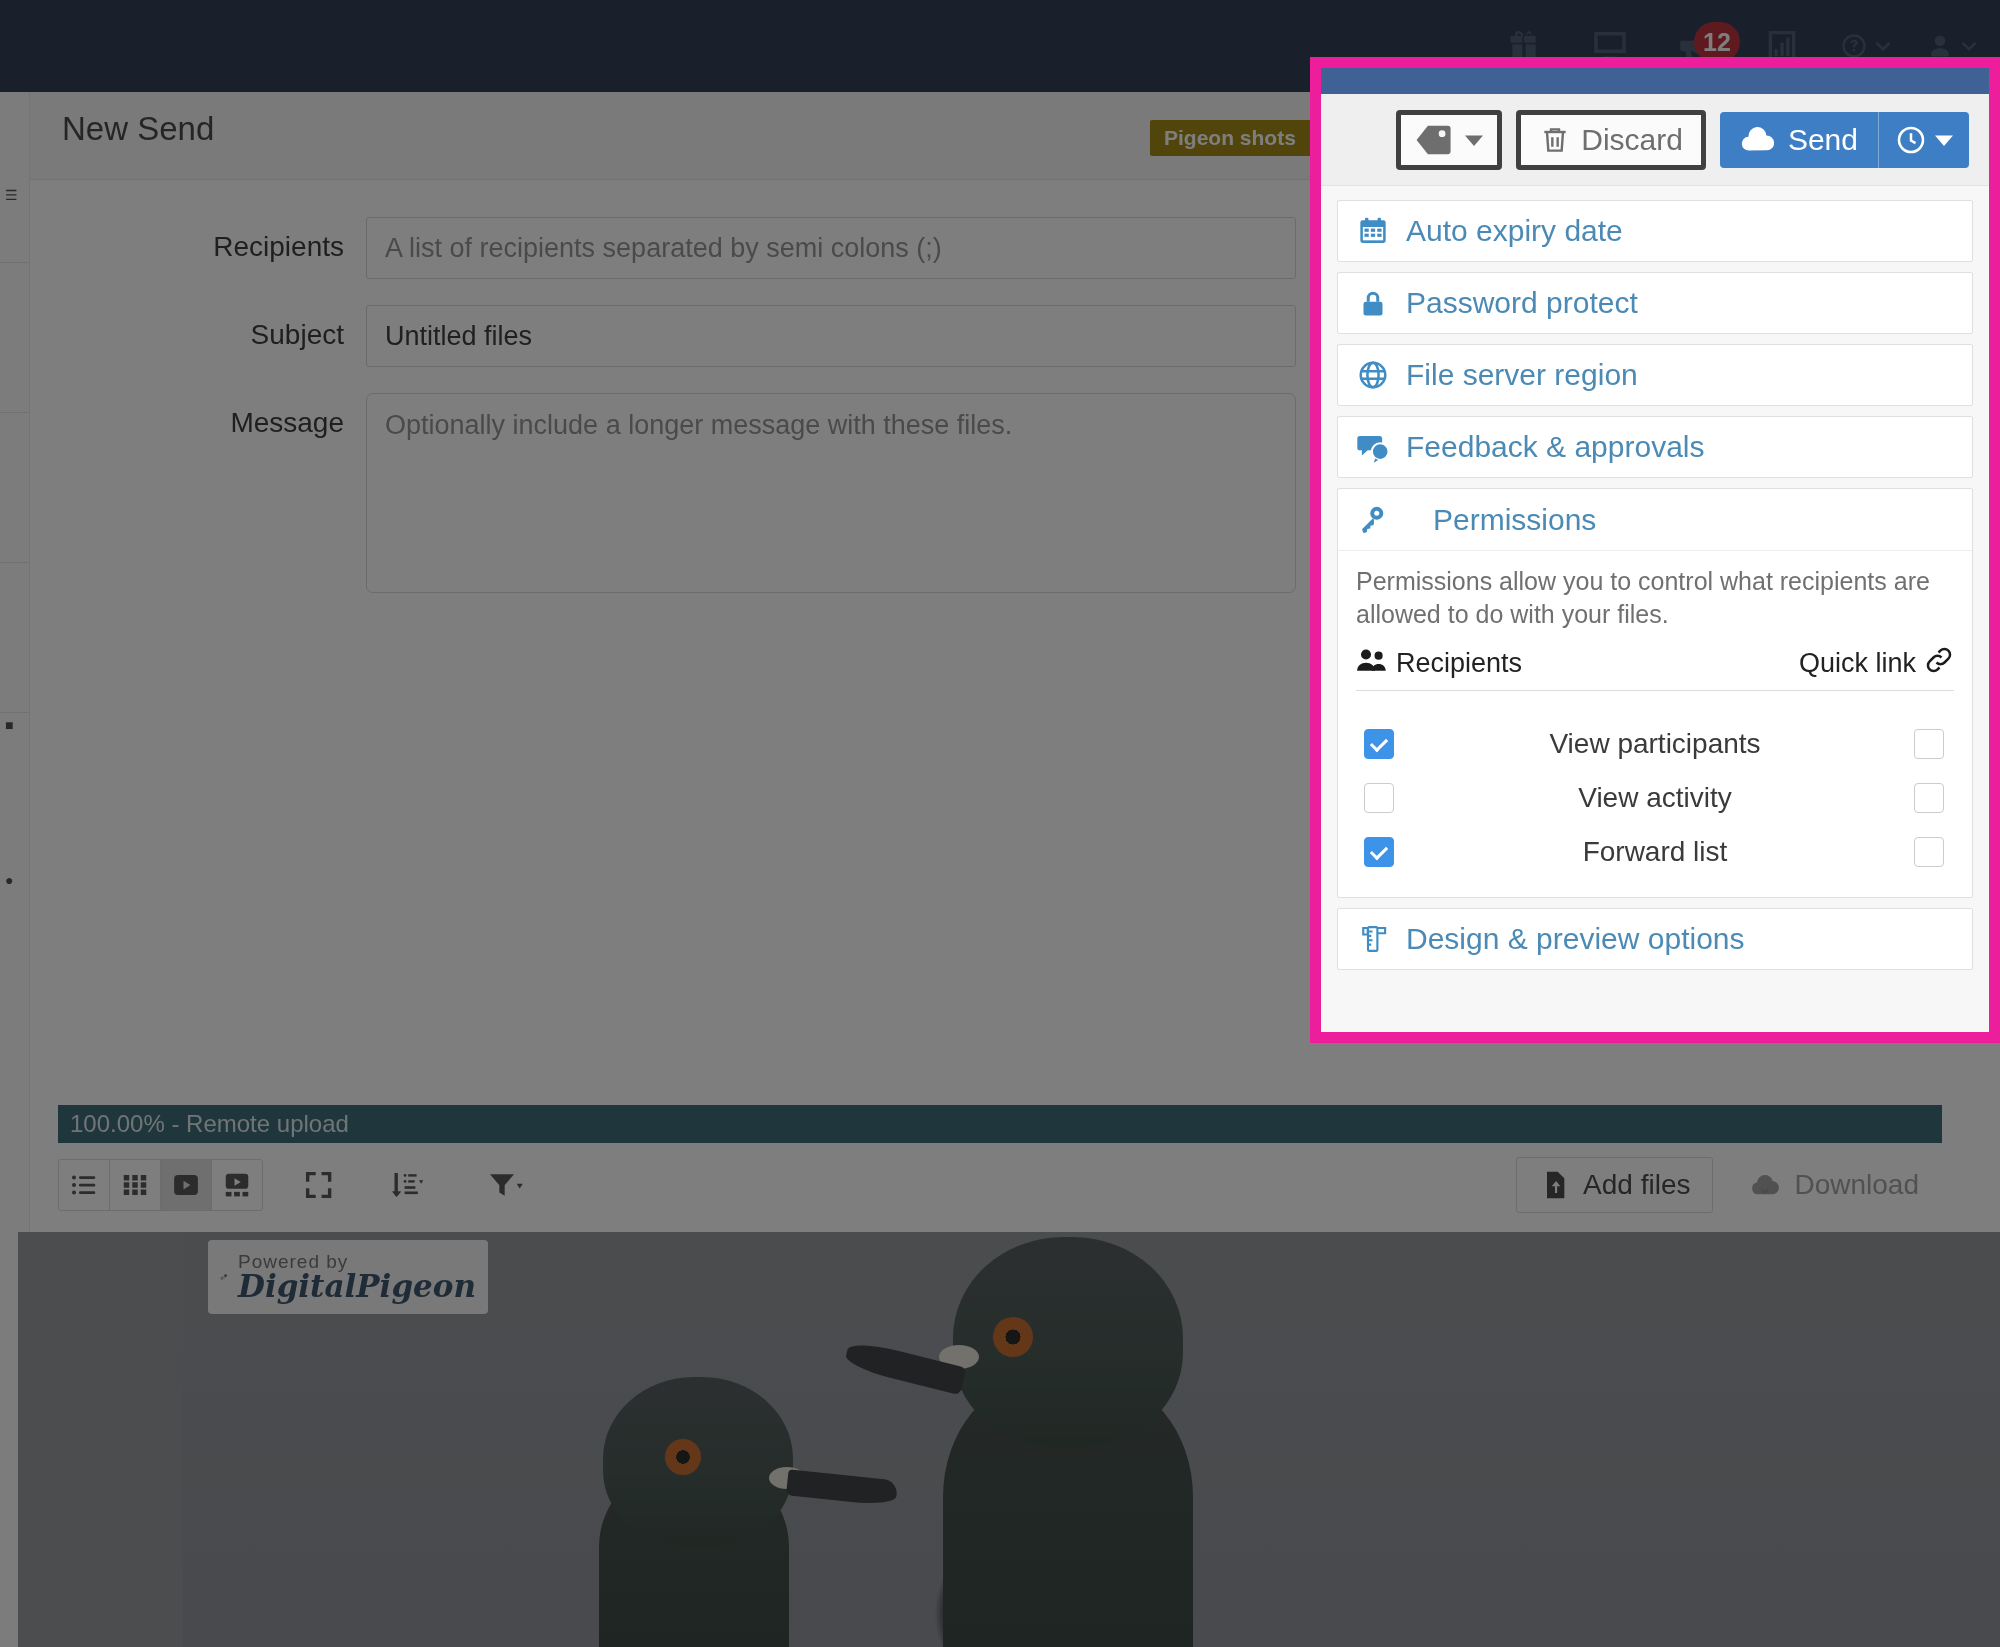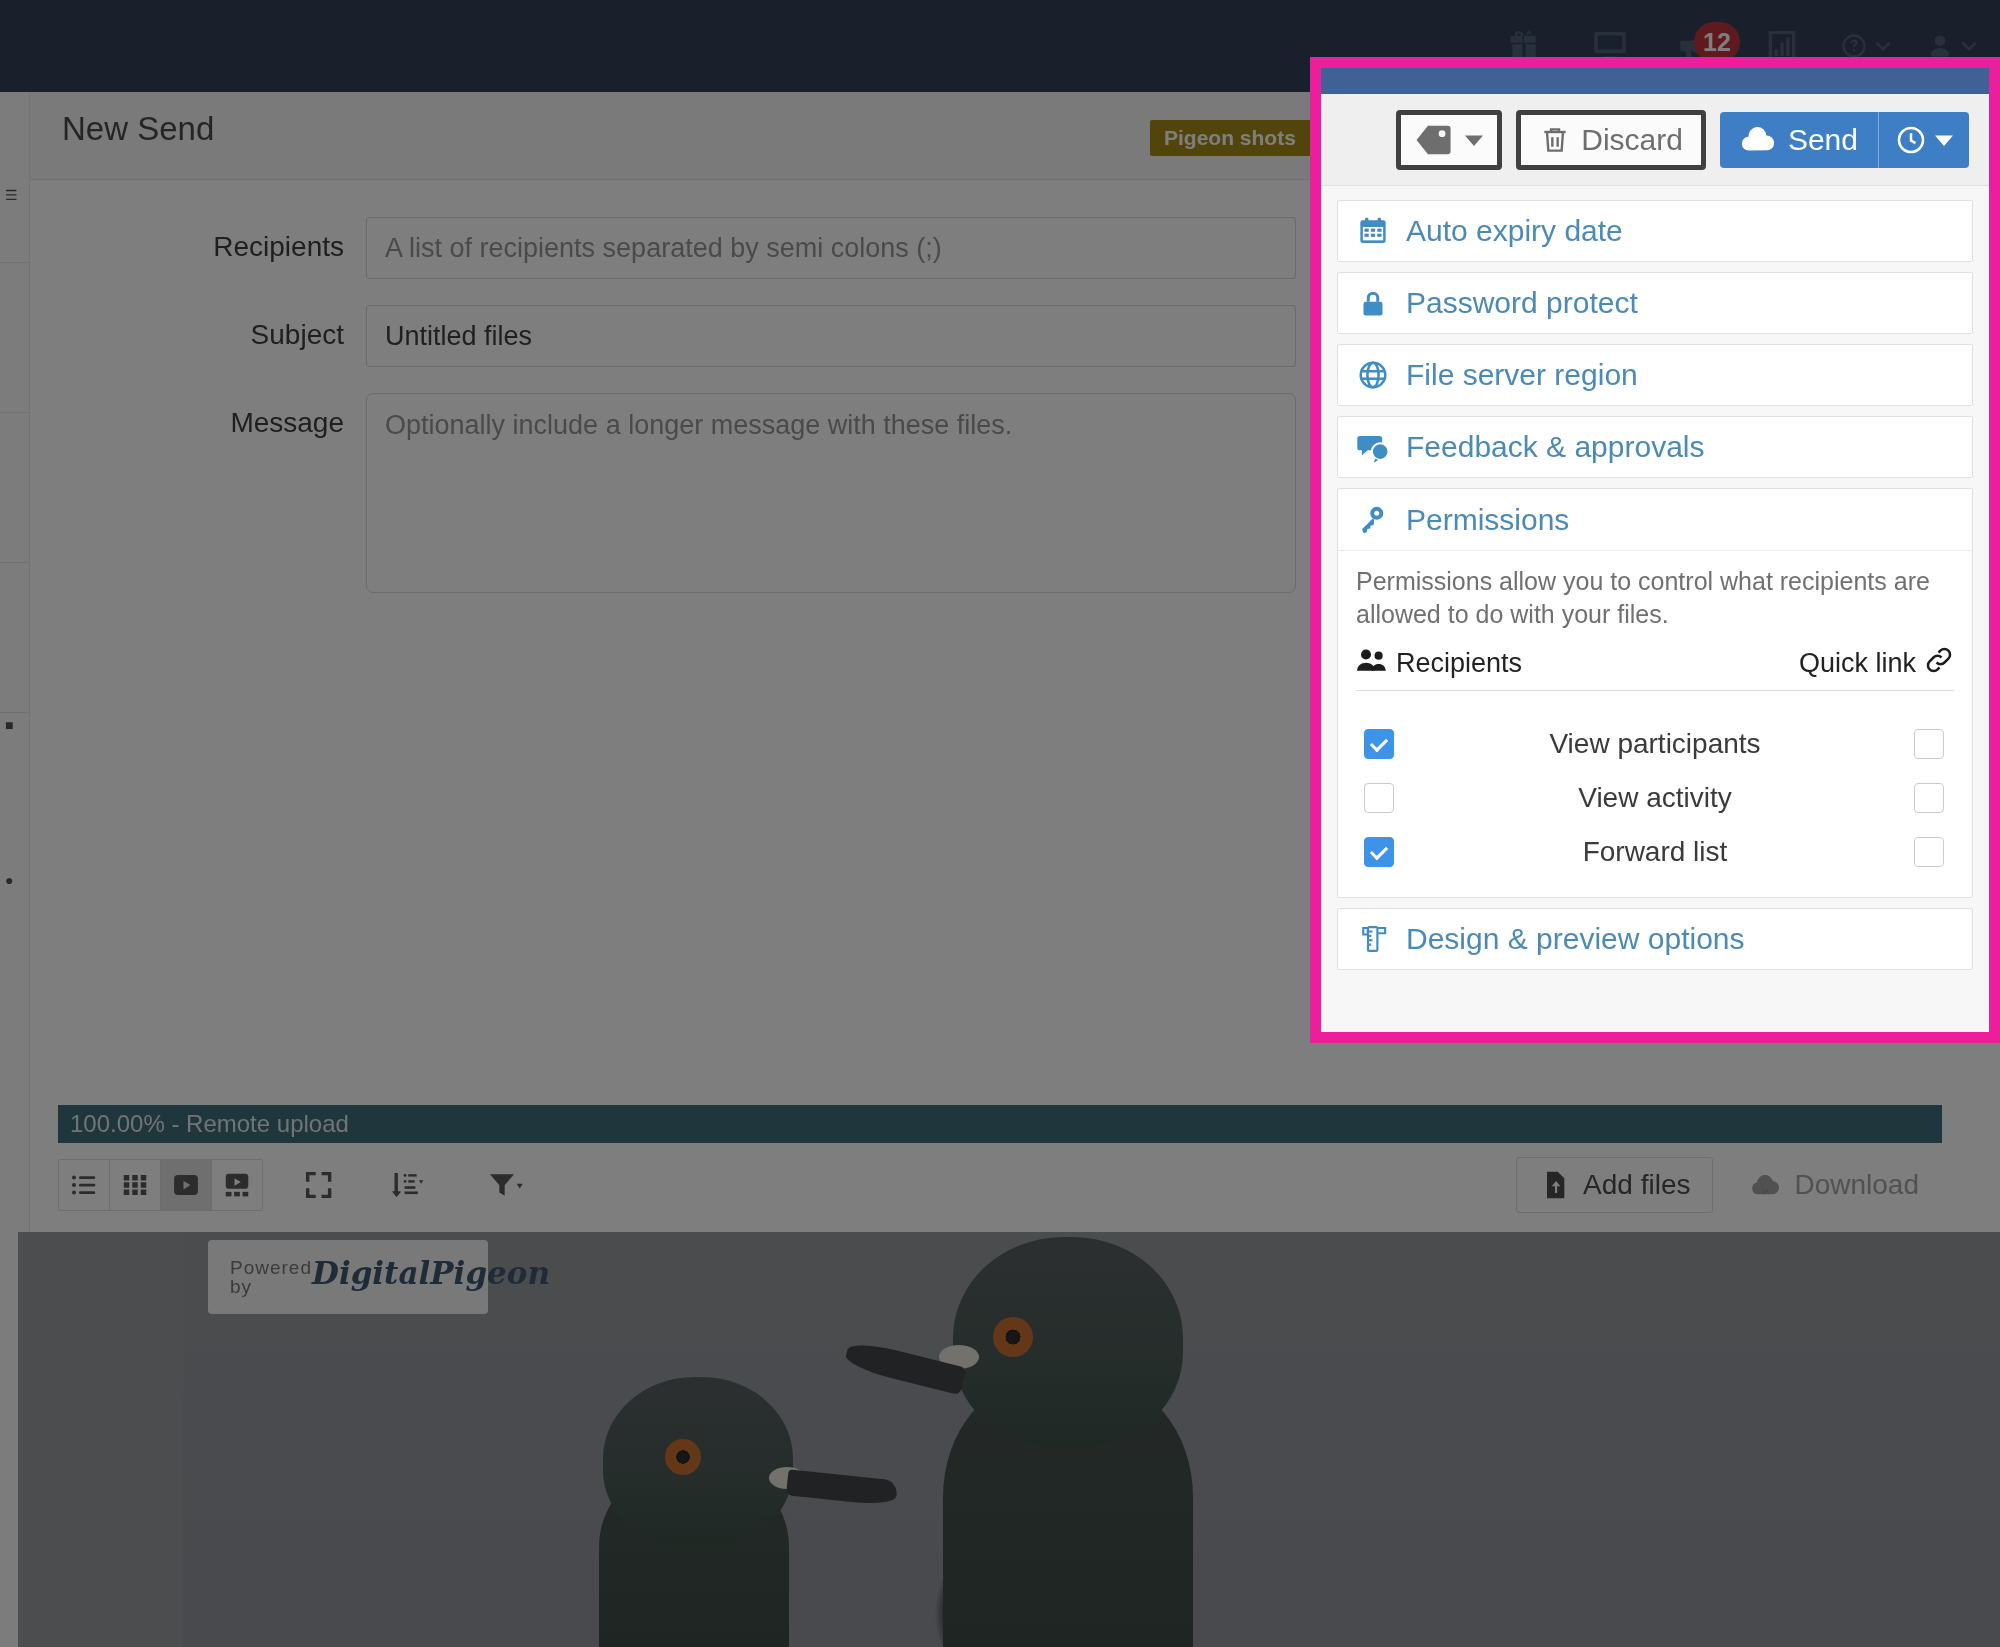--- a/index.html
+++ b/index.html
@@ -140,21 +140,21 @@
   .thumbarea {
     position: absolute; left: 18px; right: 0; top: 1140px; bottom: 0;
     background: #8f9398;
     overflow: hidden;
   }
   .pwrbadge {
     position: absolute; left: 190px; top: 8px;
     width: 280px; height: 74px; background: #f4f4f4; border-radius: 4px;
     display: flex; align-items: center; gap: 10px; padding: 6px 12px;
   }
-  .pwr-text { display: flex; flex-direction: row; line-height: 1; }
+  .pwr-text { display: flex; flex-direction: column; line-height: 1; }
   .pwr-small { font-size: 19px; color: #6a6a6a; letter-spacing: 1px; }
   .pwr-big { font-size: 31px; color: #2d4a63; font-style: italic; font-weight: bold;
              font-family: "DejaVu Serif", serif; }
   .photo {
     position: absolute; left: 165px; right: 0; top: 0; bottom: 0;
     background:
       radial-gradient(circle at 46% 92%, #3b4145 0 7%, rgba(59,65,69,0) 8%),
       linear-gradient(180deg, #8d9196 0%, #888c92 100%);
   }
   .bird { position: absolute; bottom: -10px; }
@@ -225,21 +225,21 @@
   .opt-icon { width: 34px; display: flex; align-items: center; justify-content: center; color: #3f8dc4; }
 
   .perm-card {
     background: #fff; border: 1px solid #e0e0e0; border-radius: 2px;
     margin-bottom: 10px;
   }
   .perm-head {
     height: 62px; display: flex; align-items: center; gap: 16px;
     padding: 0 18px; border-bottom: 1px solid #ededed;
   }
-  .perm-head .lbl { font-size: 30px; color: #4a8ab5; }
+  .perm-head .lbl { font-size: 30px; color: #4a8ab5; margin-left: 27px; }
   .perm-inner { padding: 14px 18px 18px 18px; }
   .perm-desc { font-size: 25px; color: #707070; line-height: 1.32; }
   .perm-colhead {
     display: flex; align-items: center; justify-content: space-between;
     margin-top: 14px; padding-bottom: 8px; border-bottom: 1px solid #dcdcdc;
   }
   .perm-colhead .c {
     display: flex; align-items: center; gap: 8px;
     font-size: 27px; color: #222;
   }

